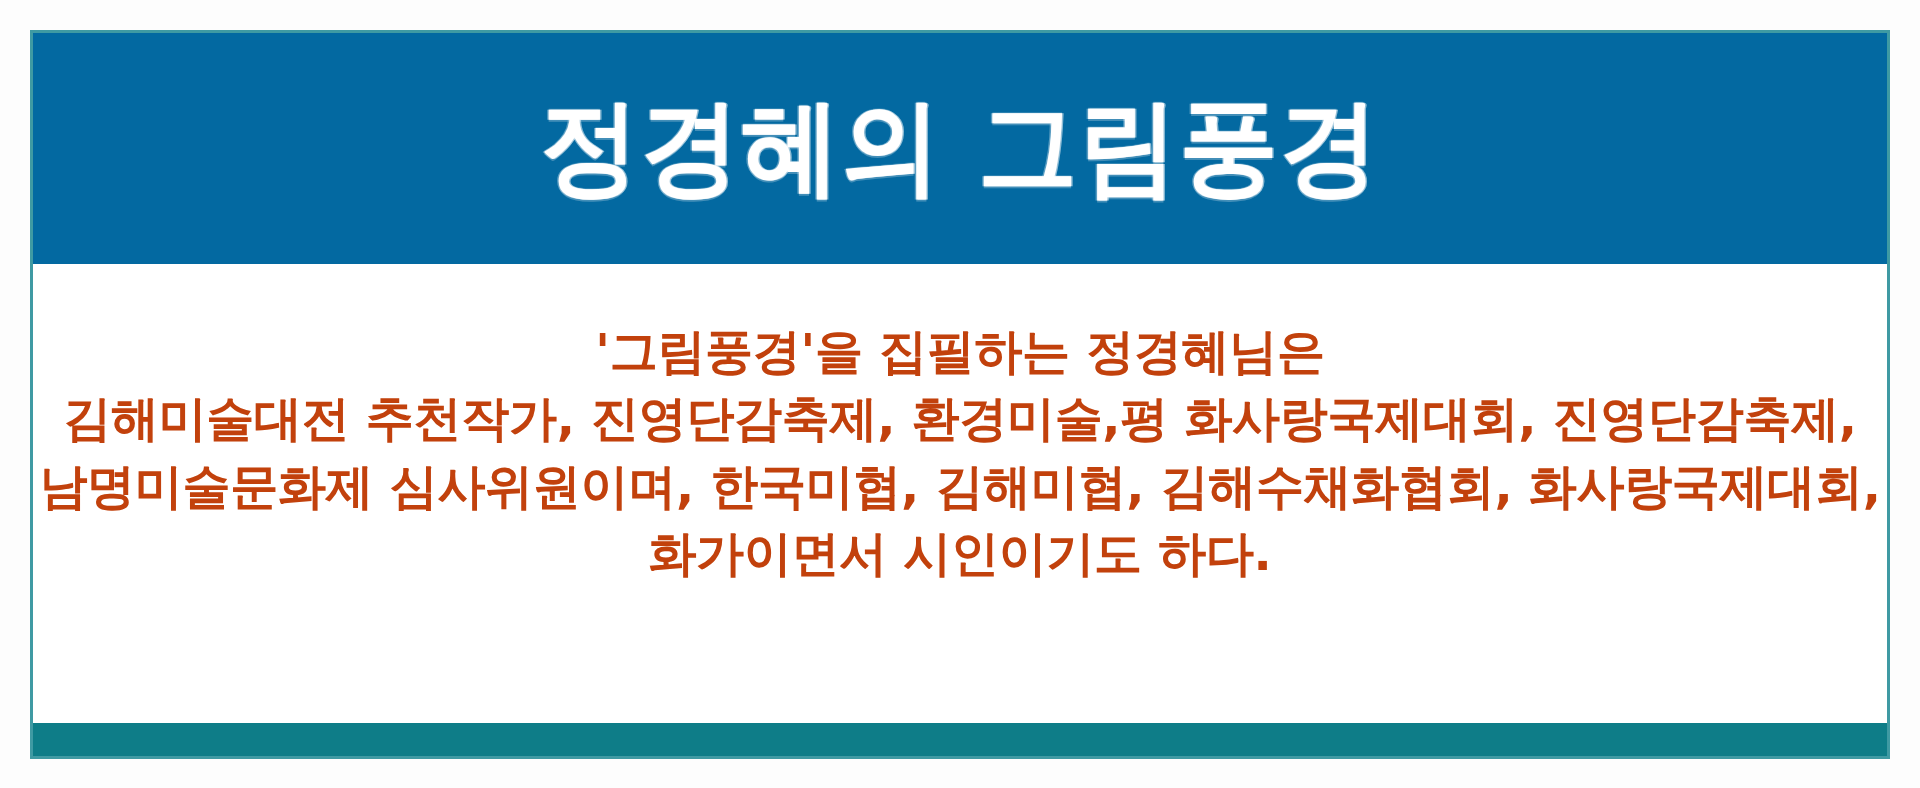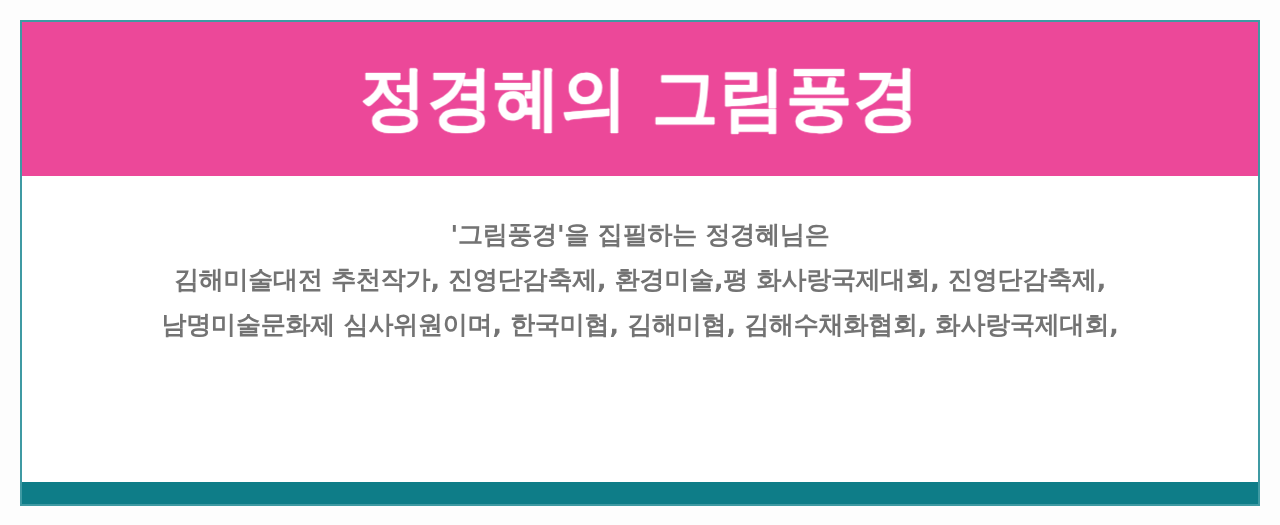--- a/index.html
+++ b/index.html
@@ -22,21 +22,21 @@
     height: 486px;
     box-sizing: border-box;
     border: 2px solid #3f9aa3;
     background: #ffffff;
     display: flex;
     flex-direction: column;
   }
 
   
   .card-header {
-    background: #ec4899;
+    background: #0369a1;
     height: 154px;
     flex: 0 0 154px;
     display: flex;
     align-items: center;
     justify-content: center;
     position: relative;
   }
 
   .card-title {
     color: #ffffff;
@@ -66,23 +66,23 @@
     padding-top: 36px;
     box-sizing: border-box;
   }
 
   .bio-lines {
     width: 100%;
     text-align: center;
   }
 
   .bio-line {
-    color: #737373;
+    color: #c2410c;
     font-weight: 700;
-    font-size: 25px;
+    font-size: 32px;
     line-height: 45px;
     letter-spacing: -0.2px;
     white-space: nowrap;
     font-family: "DejaVu Sans", sans-serif;
   }
 
   
   .card-footer {
     flex: 0 0 22px;
     height: 22px;
@@ -96,18 +96,19 @@
 
   <div class="card-header">
     <div class="card-title">정경혜의 그림풍경</div>
   </div>
 
   <div class="card-body">
     <div class="bio-lines">
       <div class="bio-line">'그림풍경'을 집필하는 정경혜님은</div>
       <div class="bio-line">김해미술대전 추천작가, 진영단감축제, 환경미술,평 화사랑국제대회, 진영단감축제,</div>
       <div class="bio-line">남명미술문화제 심사위원이며, 한국미협, 김해미협, 김해수채화협회, 화사랑국제대회,</div>
+      <div class="bio-line">화가이면서 시인이기도 하다.</div>
     </div>
   </div>
 
   <div class="card-footer"></div>
 
 </div>
 
 </body></html>

